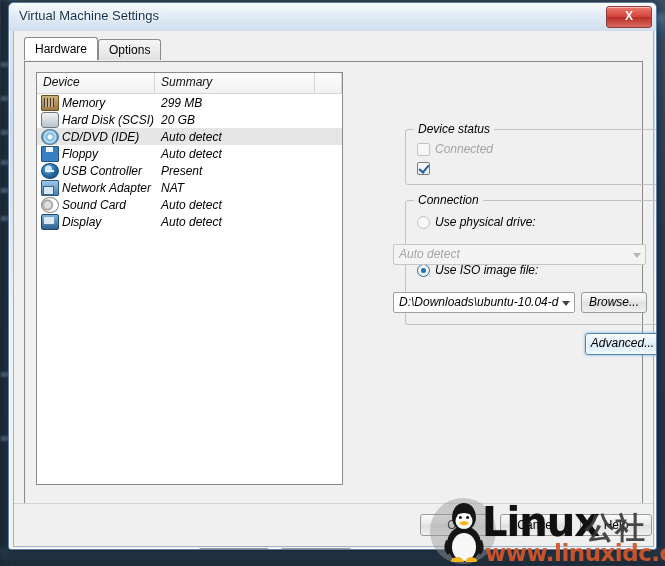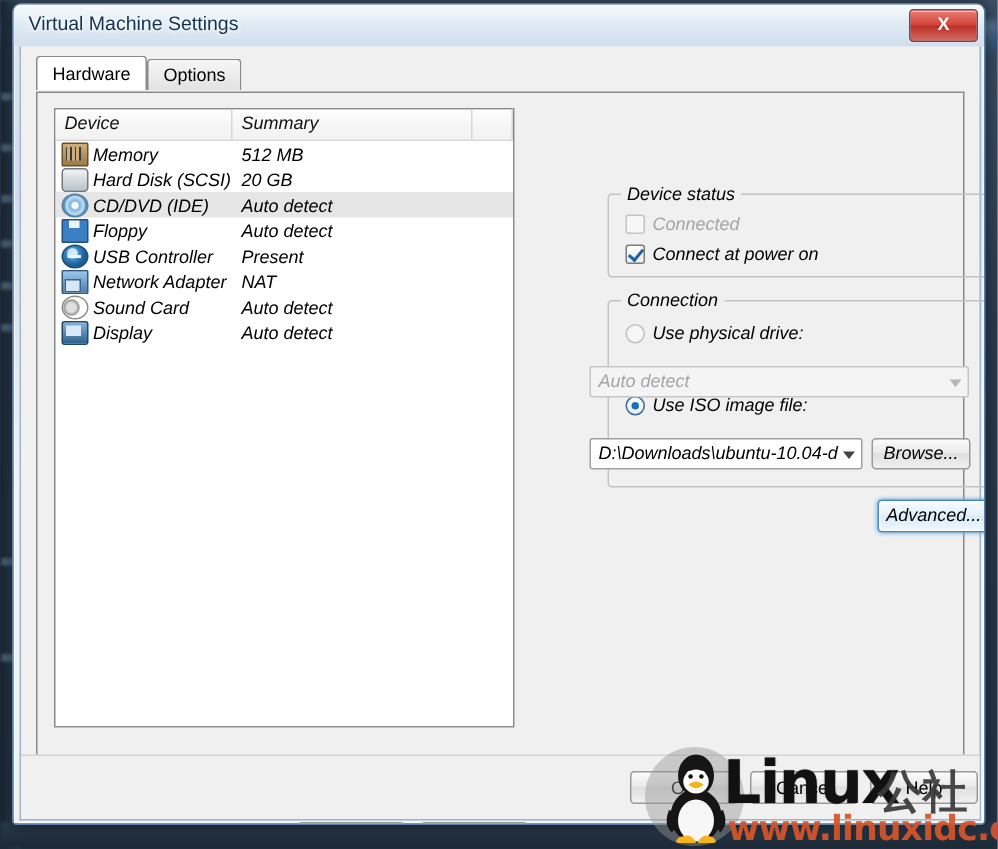--- a/index.html
+++ b/index.html
@@ -340,21 +340,21 @@
           <div class="hc c1">Device</div>
           <div class="hc c2">Summary</div>
           <div class="hc c3"></div>
         </div>
         <div id="devbody">
             <div class="drow">
               <div class="dname">
                 <span class="dicon ic-mem"></span>
                 <span>Memory</span>
               </div>
-              <div class="dsum">512 MB</div>
+              <div class="dsum">299 MB</div>
             </div>
             <div class="drow">
               <div class="dname">
                 <span class="dicon ic-hdd"></span>
                 <span>Hard Disk (SCSI)</span>
               </div>
               <div class="dsum">20 GB</div>
             </div>
             <div class="drow sel">
               <div class="dname">
@@ -405,21 +405,20 @@
       <div class="btn" id="btnRemove">Remove</div>
 
       <div class="grp" id="grpStatus">
         <div class="lbl">Device status</div>
         <div class="chkrow" style="left:11px; top:12px;">
           <span class="cbox disabled"></span>
           <span class="dim">Connected</span>
         </div>
         <div class="chkrow" style="left:11px; top:32px;">
           <span class="cbox checked"></span>
-          <span>Connect at power on</span>
         </div>
       </div>
 
       <div class="grp" id="grpConn">
         <div class="lbl">Connection</div>
         <div class="radrow" style="left:11px; top:14px;">
           <span class="rad disabled"></span>
           <span>Use physical drive:</span>
         </div>
         <div class="radrow" style="left:11px; top:62px;">

